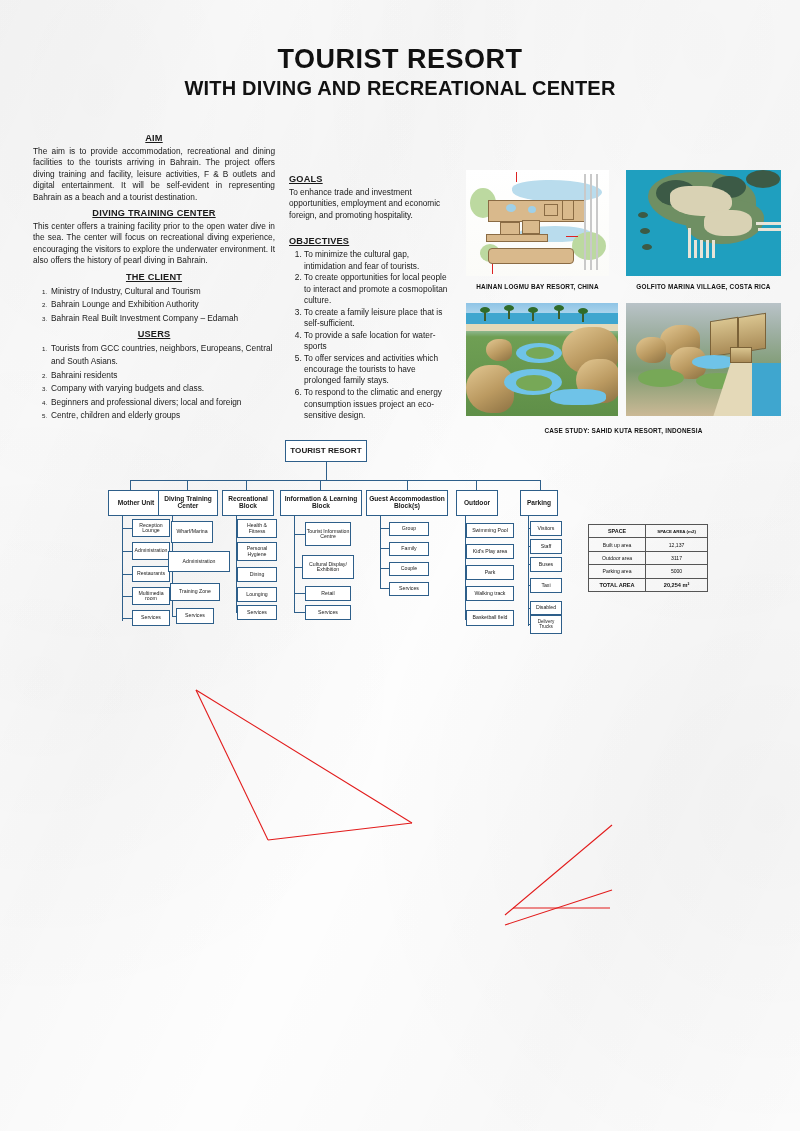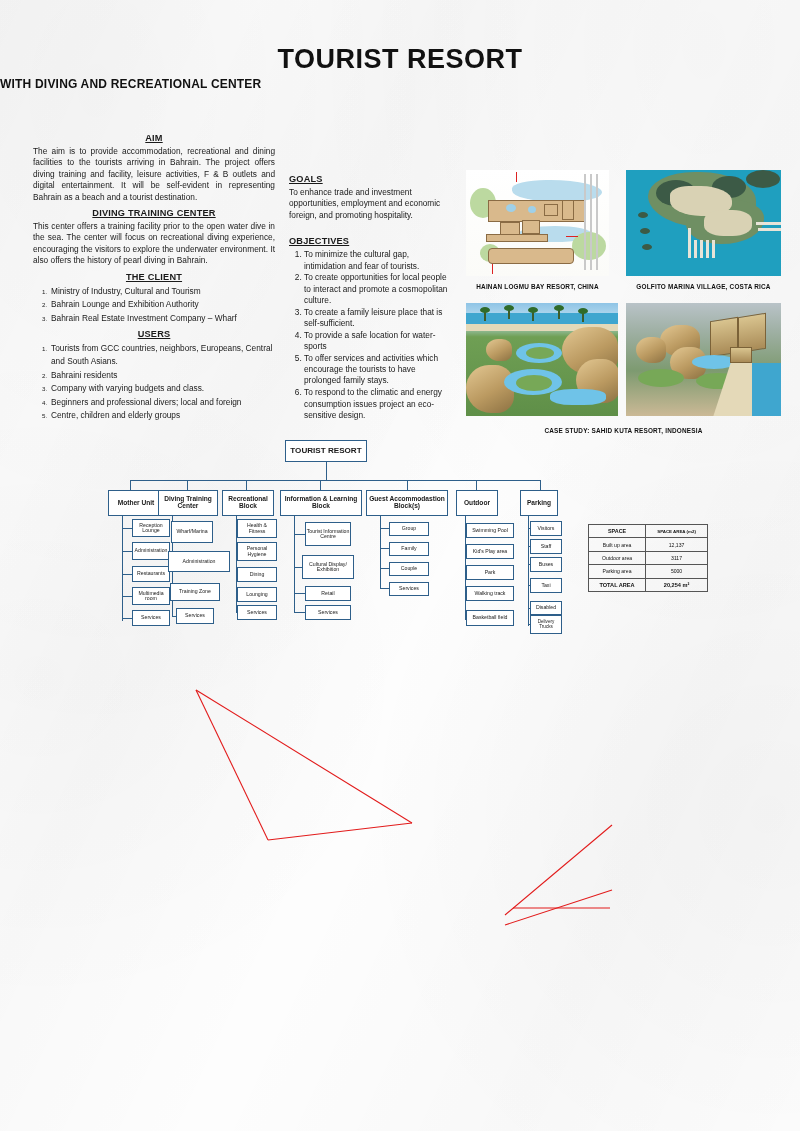--- a/index.html
+++ b/index.html
@@ -25,22 +25,22 @@
     z-index:0;
   }
   .sheet{position:absolute;inset:0;z-index:1;}
 
   
   .title-main{
     position:absolute;left:0;top:44px;width:800px;text-align:center;
     font-size:27px;font-weight:bold;letter-spacing:.5px;color:#111;
   }
   .title-sub{
-    position:absolute;left:0;top:77px;width:800px;text-align:left;
-    font-size:12px;font-weight:bold;letter-spacing:.2px;color:#111;
+    position:absolute;left:0;top:77px;width:800px;text-align:center;
+    font-size:20px;font-weight:bold;letter-spacing:.2px;color:#111;
   }
 
   
   .col-left{position:absolute;left:33px;top:128px;width:242px;}
   .col-mid{position:absolute;left:289px;top:169px;width:160px;}
 
   .sec-head{
     text-align:center;font-weight:bold;font-size:9.2px;
     text-decoration:underline;margin:5px 0 3px 0;letter-spacing:.2px;
   }
@@ -148,21 +148,21 @@
     <div class="sec-head">AIM</div>
     <p class="para">The aim is to provide accommodation, recreational and dining facilities to the tourists arriving in Bahrain. The project offers diving training and facility, leisure activities, F &amp; B outlets and digital entertainment. It will be self-evident in representing Bahrain as a beach and a tourist destination.</p>
 
     <div class="sec-head">DIVING TRAINING CENTER</div>
     <p class="para">This center offers a training facility prior to the open water dive in the sea. The center will focus on recreational diving experience, encouraging the visitors to explore the underwater environment. It also offers the history of pearl diving in Bahrain.</p>
 
     <div class="sec-head">THE CLIENT</div>
     <ol class="num small-marker">
       <li>Ministry of Industry, Cultural and Tourism</li>
       <li>Bahrain Lounge and Exhibition Authority</li>
-      <li>Bahrain Real Estate Investment Company – Wharf</li>
+      <li>Bahrain Real Built Investment Company – Edamah</li>
     </ol>
 
     <div class="sec-head">USERS</div>
     <ol class="num small-marker">
       <li>Tourists from GCC countries, neighbors, Europeans, Central and South Asians.</li>
       <li>Bahraini residents</li>
       <li>Company with varying budgets and class.</li>
       <li>Beginners and professional divers; local and foreign</li>
       <li>Centre, children and elderly groups</li>
     </ol>

